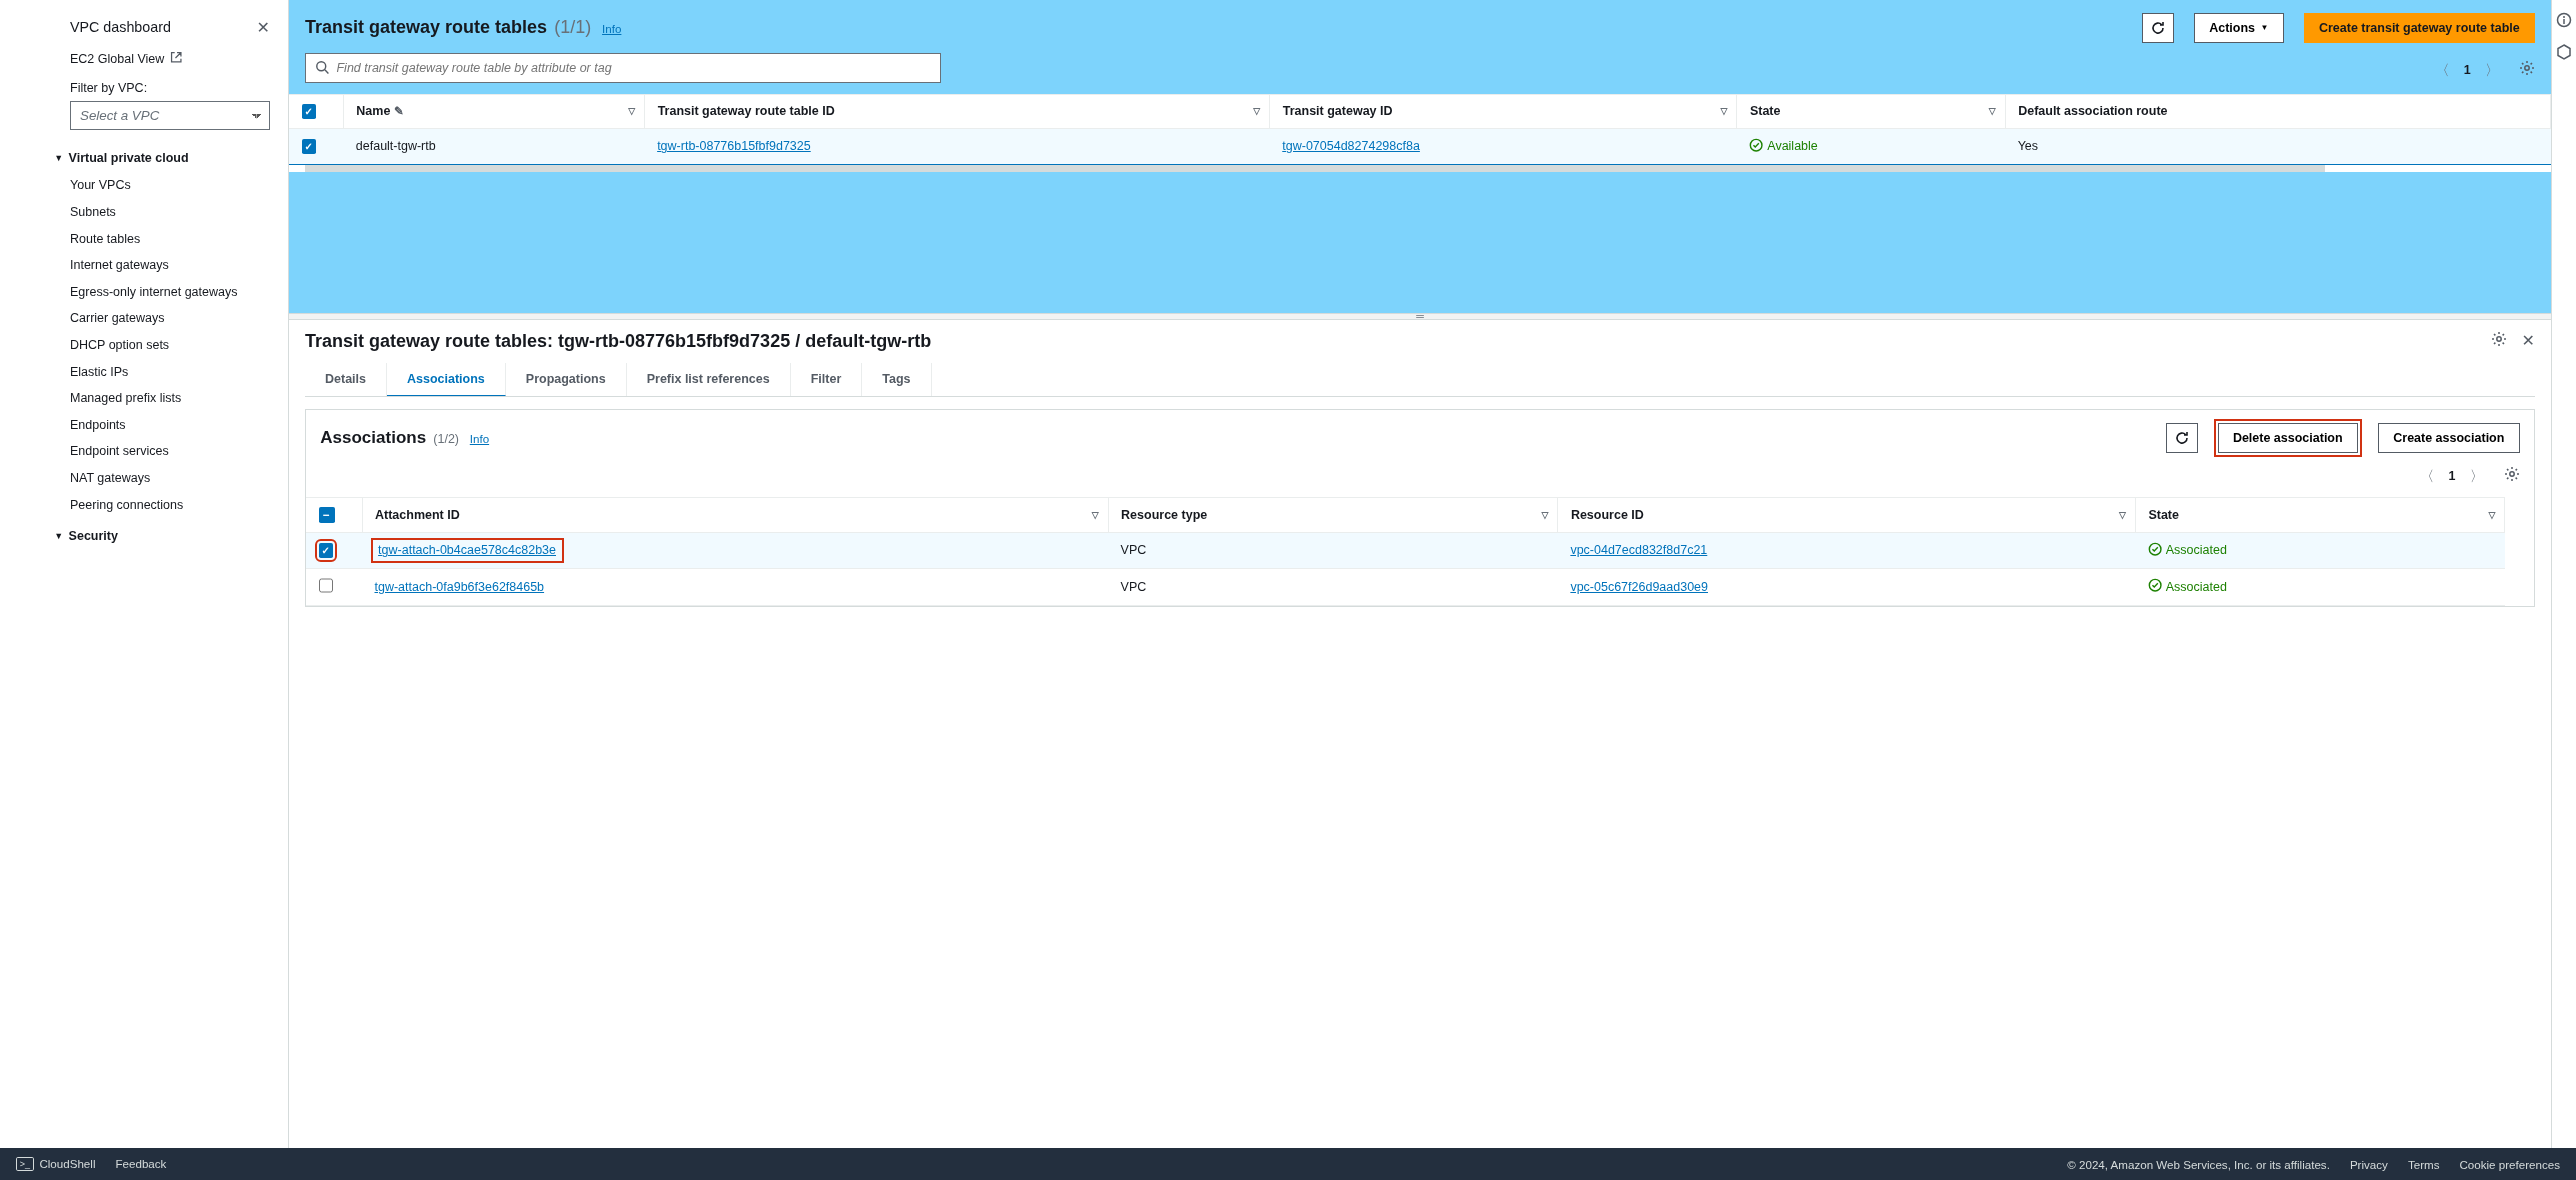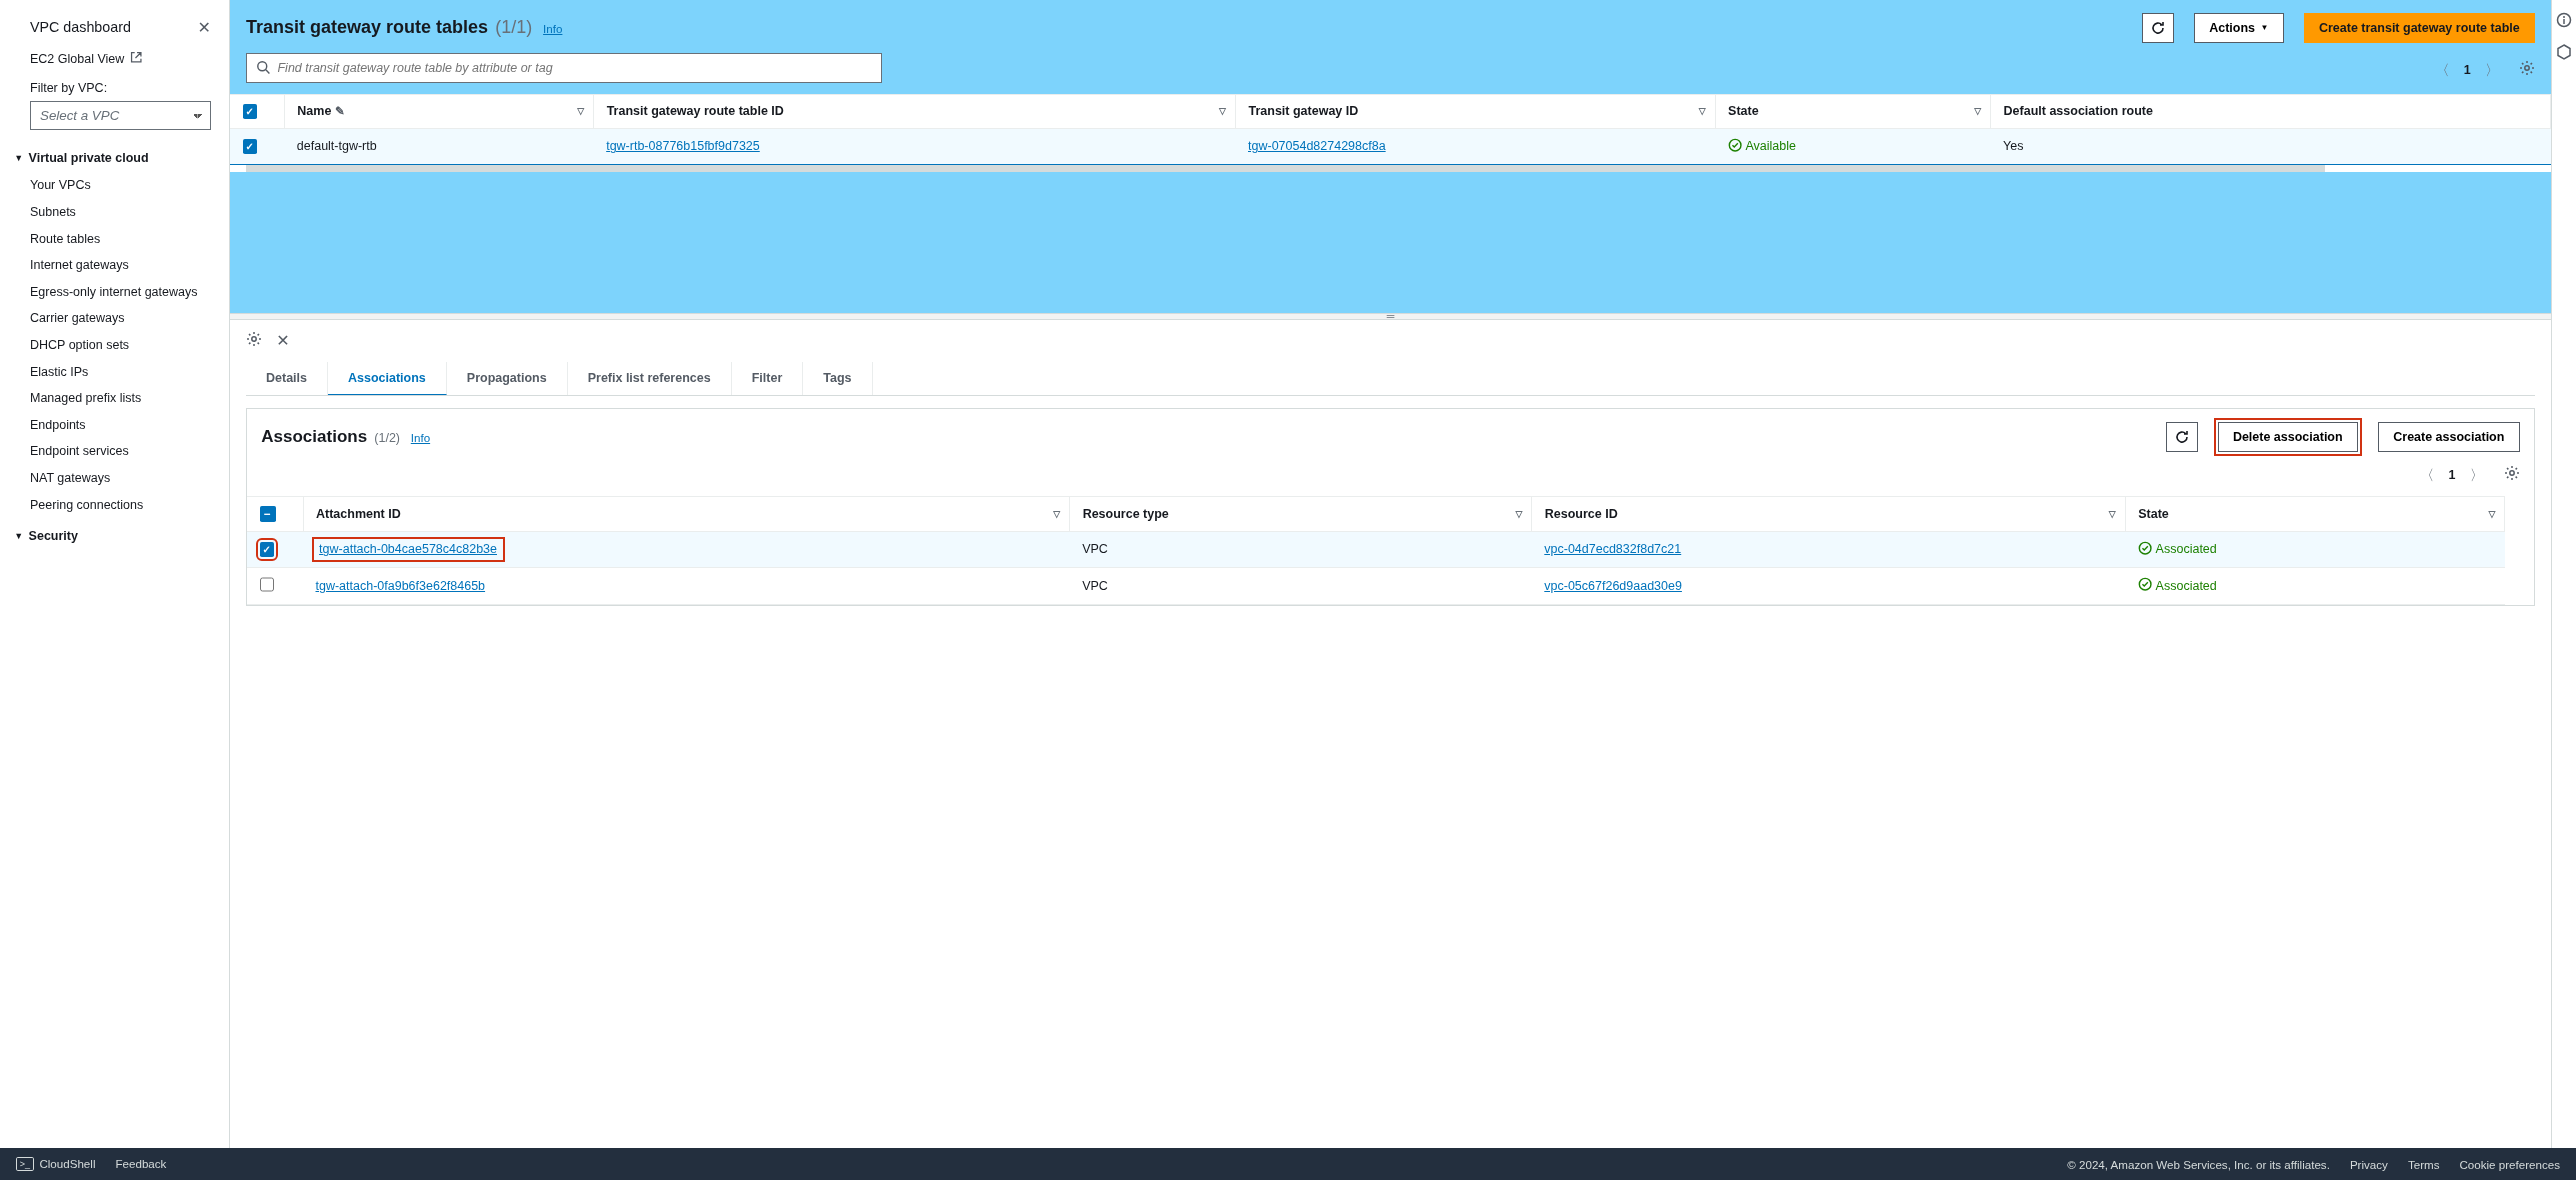--- a/index.html
+++ b/index.html
@@ -12,25 +12,26 @@
   display: flex;
   flex-direction: column;
 }
 a { color: #0073bb; text-decoration: underline; cursor: pointer; }
 .app {
   flex: 1;
   display: flex;
   overflow: hidden;
 }
 .sidebar {
-  width: 230px;
+  width: 249px;
   border-right: 0.9px solid #d5dbdb;
   overflow-y: auto;
   padding: 14.3px 0 18px 0;
   position: relative;
+  margin-left: 40px;
 }
 .sidebar::-webkit-scrollbar { width: 7.2px; }
 .sidebar::-webkit-scrollbar-thumb { background: #bbb; }
 .sb-head {
   display: flex;
   justify-content: space-between;
   align-items: center;
   padding: 3.6px 18px 9px 30px;
 }
 .sb-title { font-size: 14.3px; }
@@ -294,20 +295,21 @@
           </tbody>
         </table>
         <div class="hr-scroll"></div>
       </div>
     </section>
 
     <div class="splitter">═</div>
 
     <section class="pane-bottom">
       <div class="bot-head">
+        <div class="bot-title">Transit gateway route tables: tgw-rtb-08776b15fbf9d7325 / default-tgw-rtb</div>
         <div class="bot-icons">
           <span>
             <svg width="16" height="16" viewBox="0 0 16 16">
                 <circle cx="8" cy="8" r="2.2" fill="none" stroke="#545b64" stroke-width="1.5"></circle>
                 <path fill="none" stroke="#545b64" stroke-width="1.5" d="M8 1v2M8 13v2M1 8h2M13 8h2M3 3l1.4 1.4M11.6 11.6L13 13M13 3l-1.4 1.4M4.4 11.6L3 13"></path>
               </svg>
           </span>
           <span style="cursor:pointer">✕</span>
         </div>
       </div>

